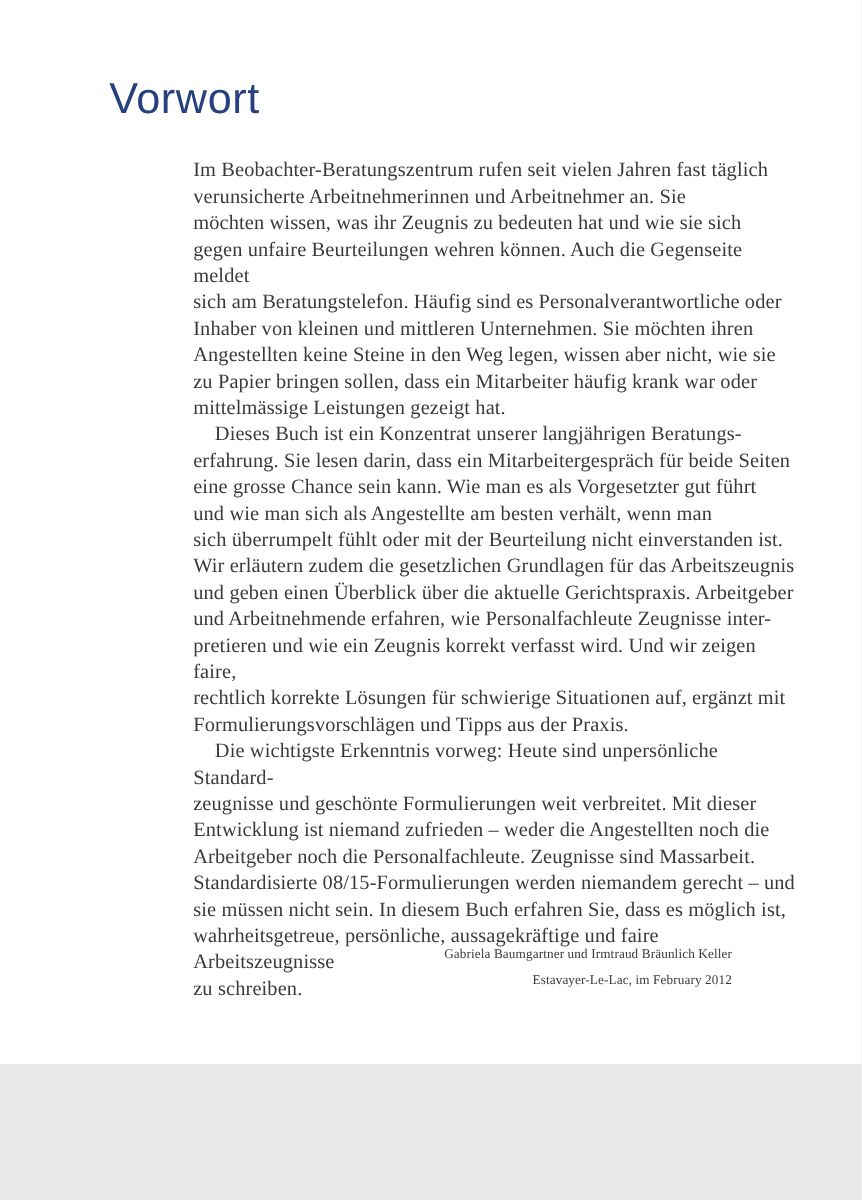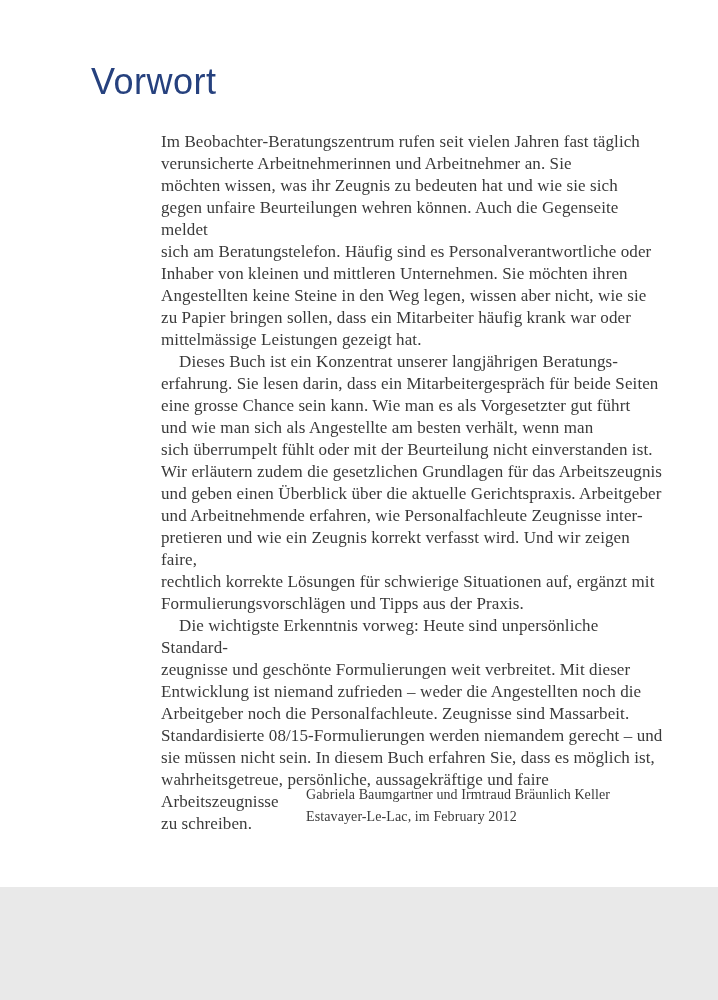--- a/index.html
+++ b/index.html
@@ -45,22 +45,23 @@
     white-space:pre-line;
     margin:0;
   }
   .body-text p.indented{
     text-indent:18px;
   }
   .signature{
     position:absolute;
     right:108px;
     top:784px;
+    text-align:right;
     color:var(--body-color);
-    font-size:14px;
+    font-size:11px;
     line-height:22px;
     letter-spacing:0.1px;
   }
   .page-number{
     position:absolute;
     left:626px;
     top:909px;
     font-family:"Liberation Sans", sans-serif;
     font-size:11.5px;
     font-weight:bold;

